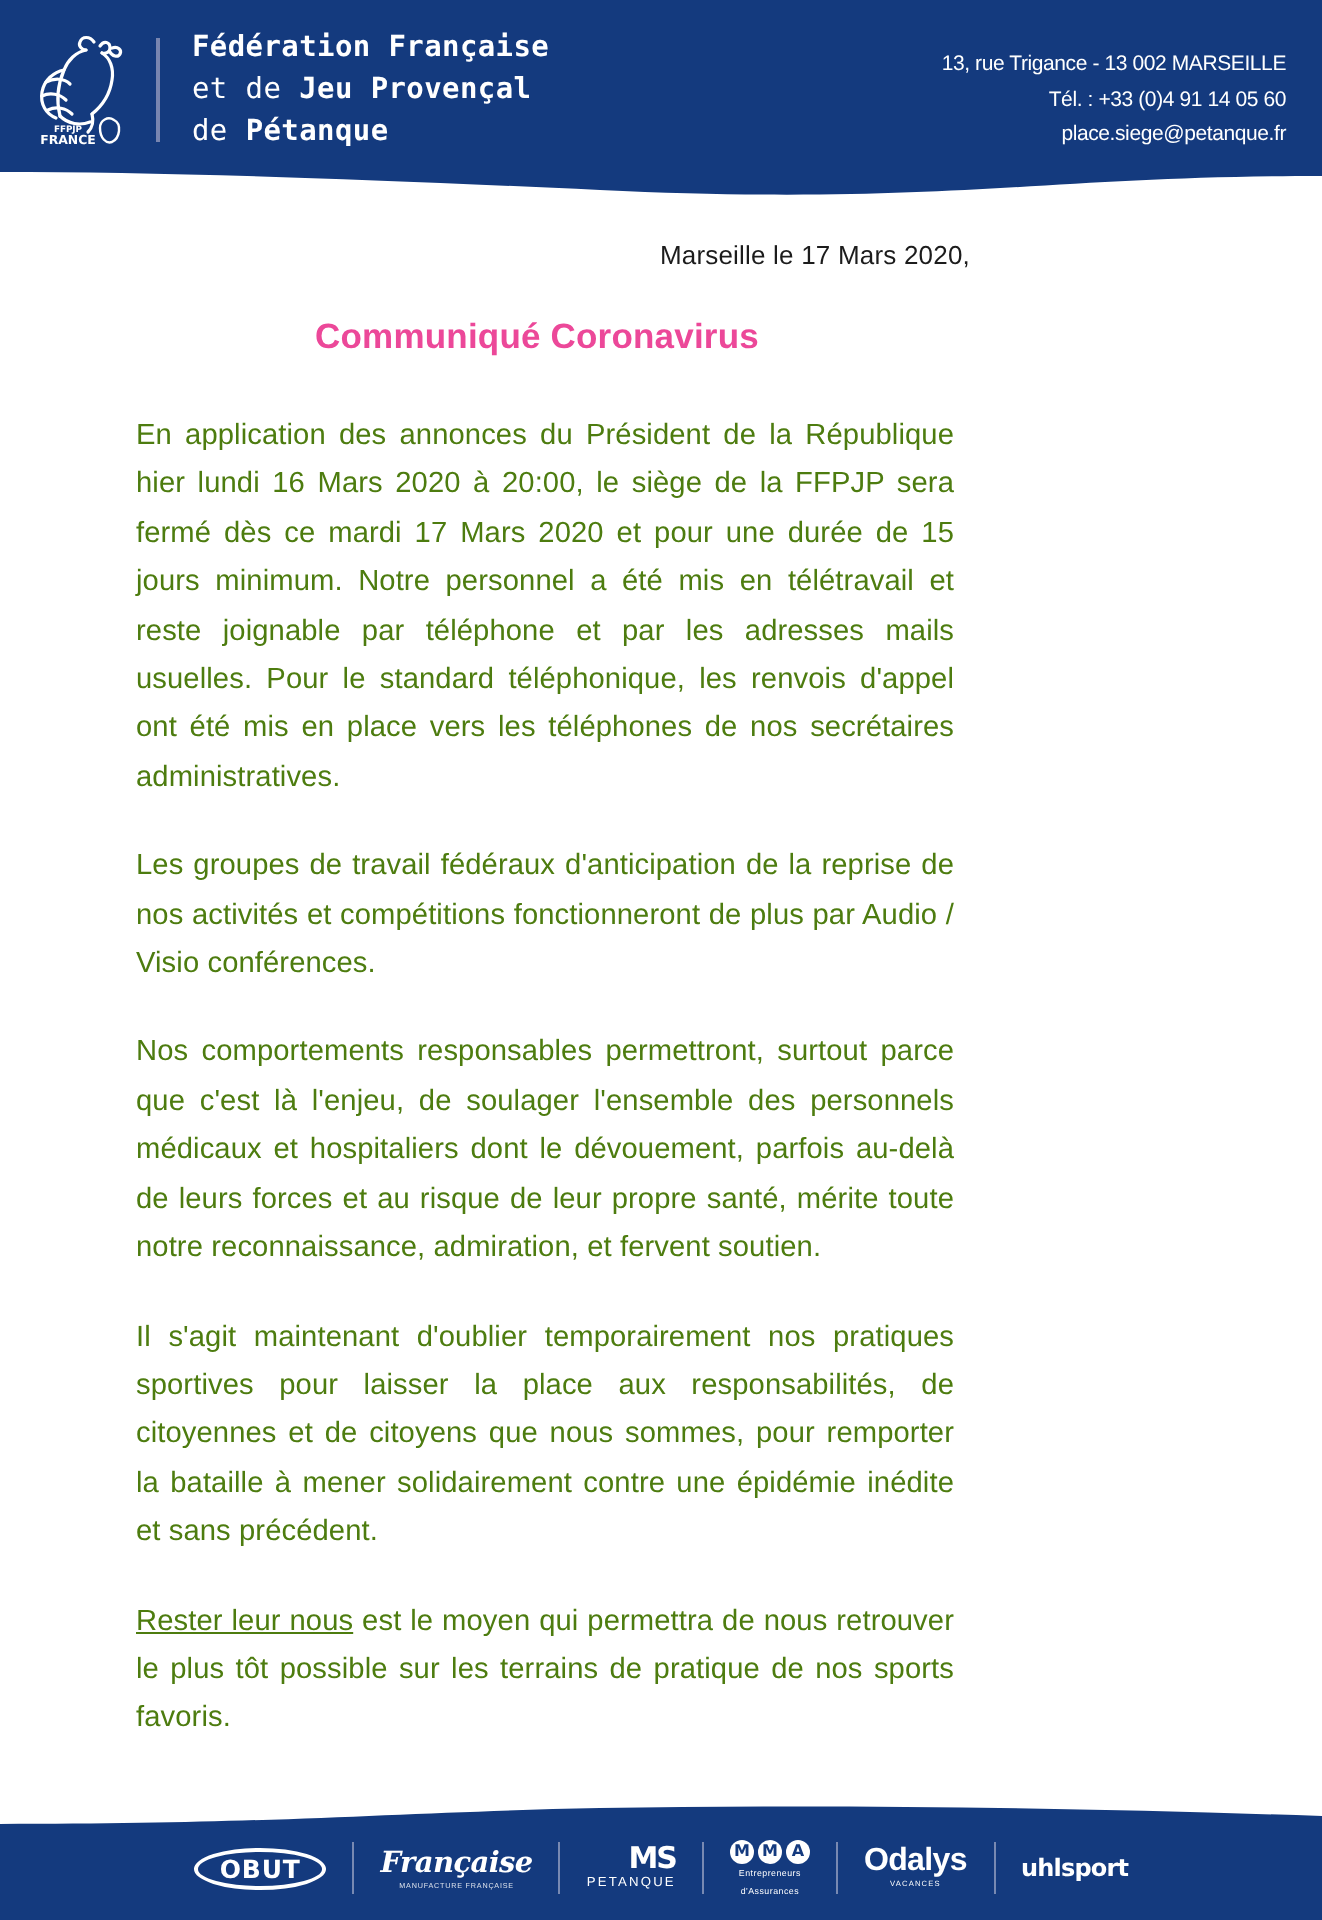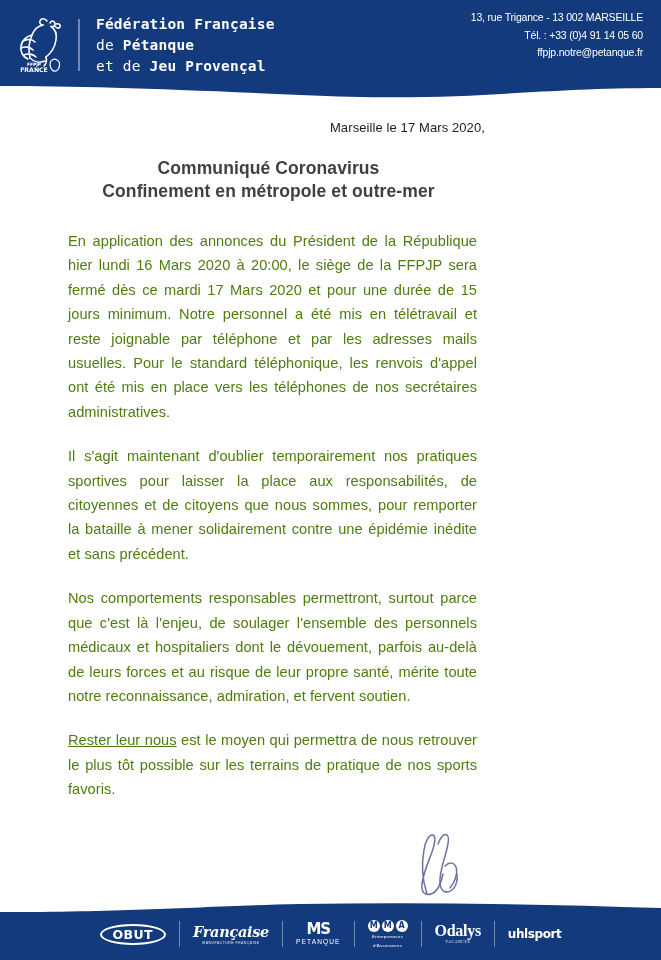--- a/index.html
+++ b/index.html
@@ -63,21 +63,21 @@
     font-size: 14.5px;
     line-height: 21px;
     letter-spacing: .2px;
     font-weight: bold;
   }
   .fed-title .lt { font-weight: normal; }
 
   .contact {
     position: absolute;
     right: 18px;
-    top: 9px;
+    top: 24px;
     text-align: right;
     color: #ffffff;
     font-family: "Liberation Sans", sans-serif;
     font-size: 10.5px;
     line-height: 17.5px;
     letter-spacing: -.2px;
   }
 
   
   .sheet {
@@ -94,21 +94,21 @@
     color: #1c1c1c;
     letter-spacing: .1px;
   }
 
   .doc-title {
     text-align: center;
     margin: 22px 40px 0 40px;
     font-size: 17.5px;
     font-weight: bold;
     line-height: 23px;
-    color: #404040;
+    color: #ec4899;
     letter-spacing: .1px;
   }
 
   .body-text {
     margin: 0 60px 0 68px;
   }
   .para {
     text-align: justify;
     font-size: 14.6px;
     line-height: 24.4px;
@@ -198,21 +198,21 @@
     font-weight: normal;
     font-family: "Liberation Sans", sans-serif;
     font-size: 3.6px;
     letter-spacing: .4px;
     text-align: center;
     margin-top: 1px;
     opacity: .85;
   }
   
   .ms {
-    text-align: center;
+    text-align: right;
     line-height: 1;
   }
   .ms .big {
     font-family: "DejaVu Sans", sans-serif;
     font-weight: bold;
     font-size: 15px;
     letter-spacing: -1px;
     display: block;
   }
   .ms .small {
@@ -239,21 +239,21 @@
   }
   .mma .cap {
     display: block;
     font-size: 4.4px;
     letter-spacing: .25px;
     margin-top: 2.5px;
     line-height: 5.6px;
   }
   
   .odalys {
-    font-family: Liberation Serif, serif;
+    font-family: Liberation Sans, sans-serif;
     font-weight: bold;
     font-size: 16px;
     letter-spacing: -.3px;
     text-align: center;
     line-height: 1;
   }
   .odalys .sub {
     display: block;
     font-weight: normal;
     font-size: 3.8px;
@@ -298,50 +298,50 @@
         </g>
         <path d="M36 50 C36 46 40 44 43 46 C47 48 46 55 42 57 C39 58 36 55 36 50 Z" fill="none" stroke="#ffffff" stroke-width="1.2"></path>
       </svg>
     </div>
 
     <div class="logo-divider"></div>
 
     <div class="fed-title">
       <div>Fédération Française</div>
       <div>
+        <span class="lt">et de</span>
+        <span>Jeu Provençal</span>
+      </div>
+      <div>
         <span class="lt">de</span>
         <span>Pétanque</span>
       </div>
-      <div>
-        <span class="lt">et de</span>
-        <span>Jeu Provençal</span>
-      </div>
     </div>
   </div>
 
   <div class="contact">
     <div>13, rue Trigance - 13 002 MARSEILLE</div>
     <div>Tél. : +33 (0)4 91 14 05 60</div>
-    <div>ffpjp.notre@petanque.fr</div>
+    <div>place.siege@petanque.fr</div>
   </div>
 </div>
 
 <div class="sheet">
 
   <div class="date-line">Marseille le 17 Mars 2020,</div>
 
   <div class="doc-title">
     <div>Communiqué Coronavirus</div>
-    <div>Confinement en métropole et outre-mer</div>
   </div>
 
   <div class="body-text">
     <p class="para">En application des annonces du Président de la République hier lundi 16 Mars 2020 à 20:00, le siège de la FFPJP sera fermé dès ce mardi 17 Mars 2020 et pour une durée de 15 jours minimum. Notre personnel a été mis en télétravail et reste joignable par téléphone et par les adresses mails usuelles. Pour le standard téléphonique, les renvois d'appel ont été mis en place vers les téléphones de nos secrétaires administratives.</p>
+    <p class="para">Les groupes de travail fédéraux d'anticipation de la reprise de nos activités et compétitions fonctionneront de plus par Audio / Visio conférences.</p>
+    <p class="para">Nos comportements responsables permettront, surtout parce que c'est là l'enjeu, de soulager l'ensemble des personnels médicaux et hospitaliers dont le dévouement, parfois au-delà de leurs forces et au risque de leur propre santé, mérite toute notre reconnaissance, admiration, et fervent soutien.</p>
     <p class="para">Il s'agit maintenant d'oublier temporairement nos pratiques sportives pour laisser la place aux responsabilités, de citoyennes et de citoyens que nous  sommes, pour remporter la bataille à mener solidairement contre une épidémie inédite et sans précédent.</p>
-    <p class="para">Nos comportements responsables permettront, surtout parce que c'est là l'enjeu, de soulager l'ensemble des personnels médicaux et hospitaliers dont le dévouement, parfois au-delà de leurs forces et au risque de leur propre santé, mérite toute notre reconnaissance, admiration, et fervent soutien.</p>
     <p class="para"><span class="u">Rester leur nous</span><span> est le moyen qui permettra de nous retrouver le plus tôt possible sur les terrains de pratique de nos sports favoris.</span></p>
   </div>
 
 
   <div class="signature-wrap">
     <svg class="signature-svg" width="74" height="84" viewBox="0 0 74 84">
       <g fill="none" stroke="#6b72a0" stroke-width="1.5" stroke-linecap="round" stroke-linejoin="round">
         <path d="M26 72 C22 60 20 44 23 28 C24 20 28 12 32 13 C35 14 34 22 31 30
                  C27 41 22 52 21 62 C20 70 24 74 30 72 C36 70 40 62 42 52"></path>
         <path d="M37 22 C39 16 43 11 46 13 C49 15 47 24 44 34 C41 44 38 54 39 62

